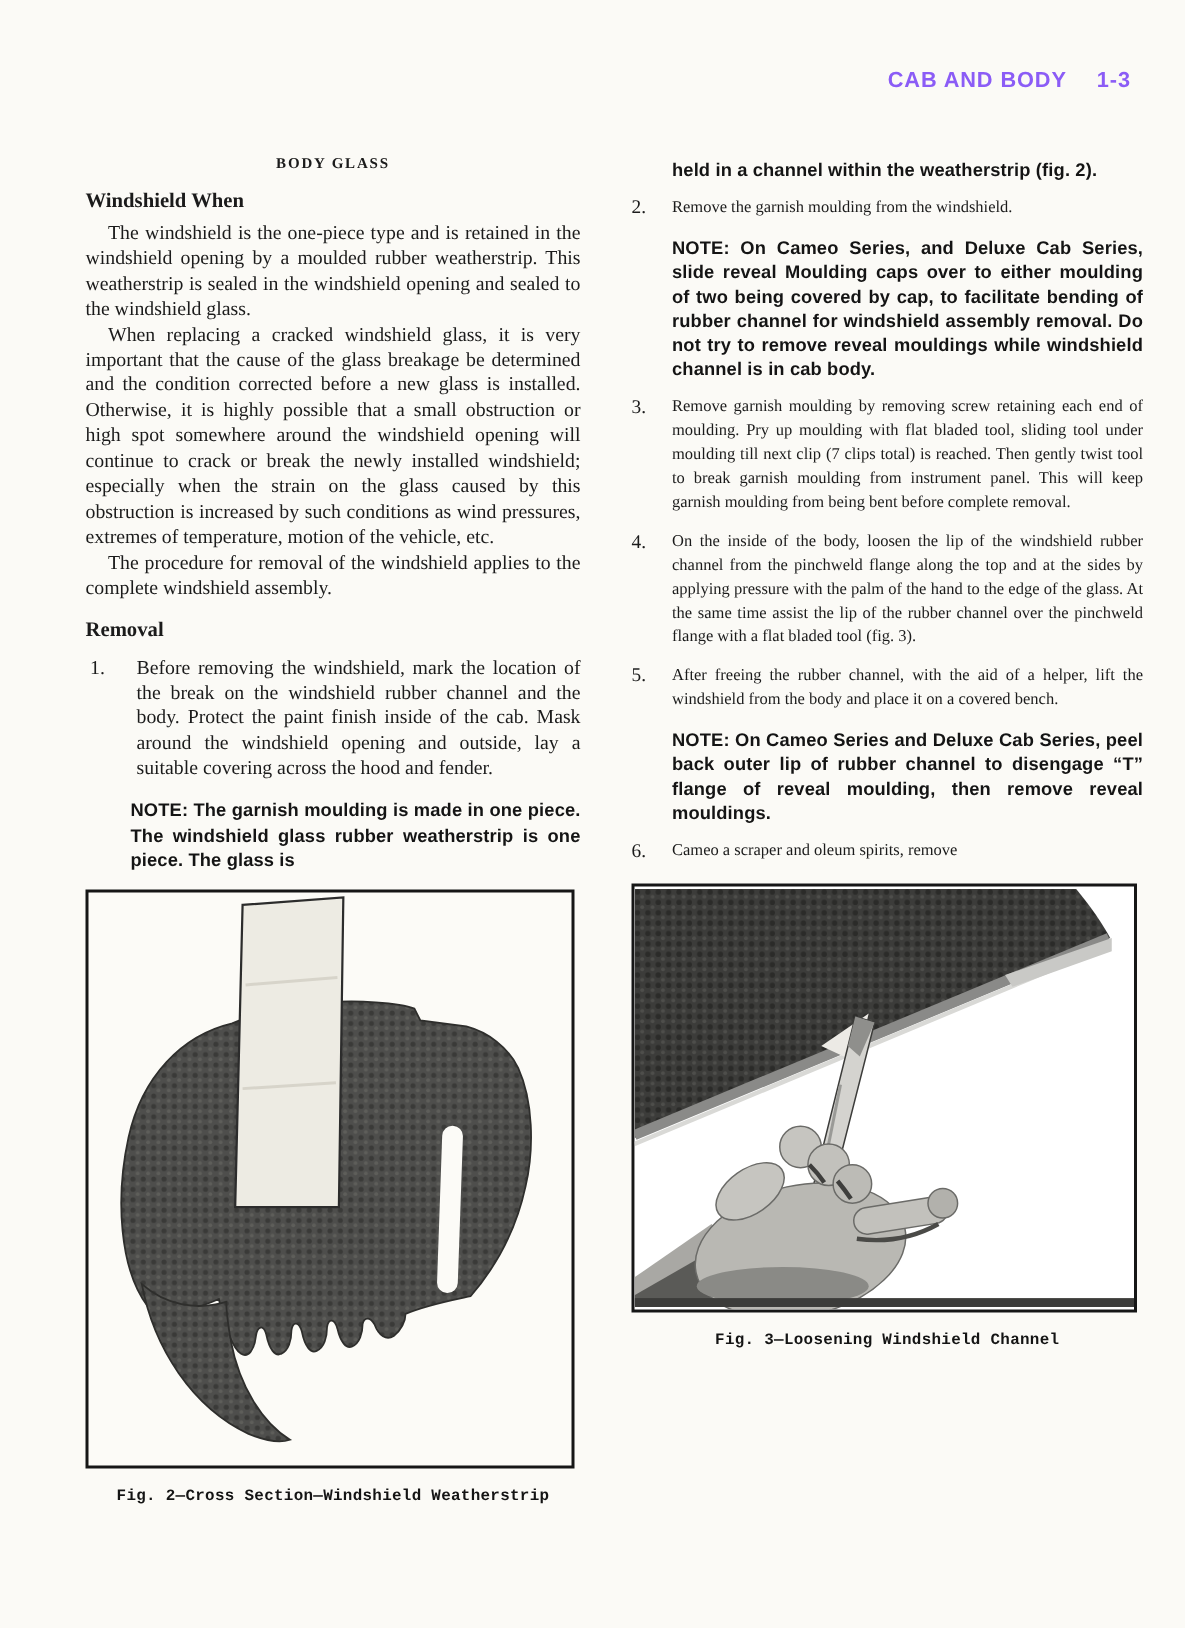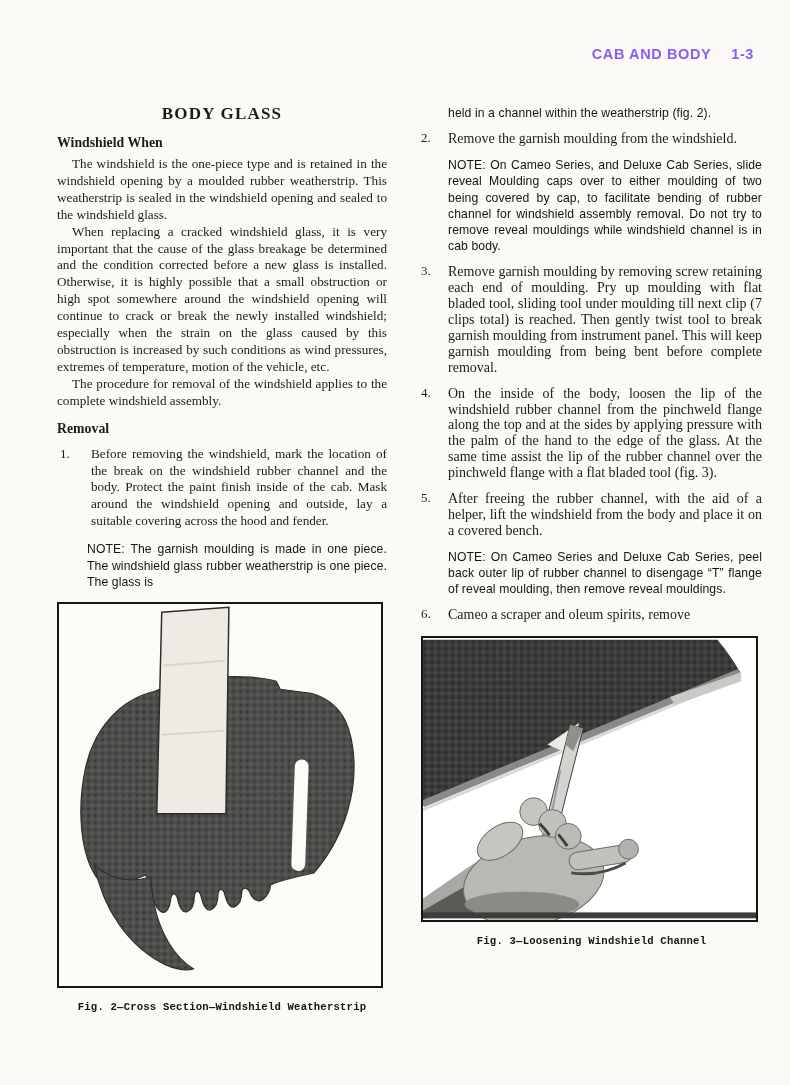--- a/index.html
+++ b/index.html
@@ -11,34 +11,34 @@
   .page-header{
     position:absolute;top:46px;left:0;right:36px;text-align:right;
     font-family:"Liberation Sans","DejaVu Sans",sans-serif;
     font-weight:bold;font-size:14.5px;letter-spacing:.6px;color:#8b5cf6;
   }
   .page-header .pagenum{margin-left:20px;}
   .col{position:absolute;}
   .col-left{left:57px;top:104px;width:330px;}
   .col-right{left:421px;top:95px;width:341px;}
   .section-title{
-    text-align:center;font-weight:bold;font-size:17px;
+    text-align:center;font-weight:bold;font-size:10px;
     letter-spacing:1.2px;margin:0 0 11px 0;
   }
   .sub-title{font-weight:bold;font-size:13.8px;margin:0 0 5px 0;}
   p.body{font-size:13.2px;line-height:16.9px;text-align:justify;margin:0;text-indent:15px;}
   .removal-title{font-weight:bold;font-size:13.8px;margin:11px 0 7px 0;}
   .step{display:flex;margin-top:9px;}
   .step .num{flex:none;width:31px;font-size:13.2px;padding-left:3px;}
   .step .txt{flex:1;font-size:13.2px;line-height:16.9px;text-align:justify;}
   .col-right .step{margin-top:10px;}
   .col-right .step .num{width:27px;padding-left:0;font-size:12.9px;}
-  .col-right .step .txt{font-size:14px;line-height:15.9px;}
+  .col-right .step .txt{font-size:11px;line-height:15.9px;}
   .note{
-    font-family:"Liberation Sans","DejaVu Sans",sans-serif;font-weight:normal;
+    font-family:"Liberation Sans","DejaVu Sans",sans-serif;font-weight:bold;
     font-size:12.2px;line-height:16.6px;margin:11px 0 0 30px;
     text-align:justify;letter-spacing:.1px;color:#141414;
   }
   .col-right .note{line-height:16.2px;margin-left:27px;margin-top:10px;}
   .note-cont{margin-top:0;}
   .figure-box{border:2px solid #161616;background:#fcfbf7;overflow:hidden;}
   .fig2-box{margin-top:11px;width:322px;height:382px;}
   .fig3-box{margin-top:13px;width:333px;height:282px;background:#ffffff;}
   .fig-caption{
     text-align:center;font-family:Liberation Mono, monospace;

